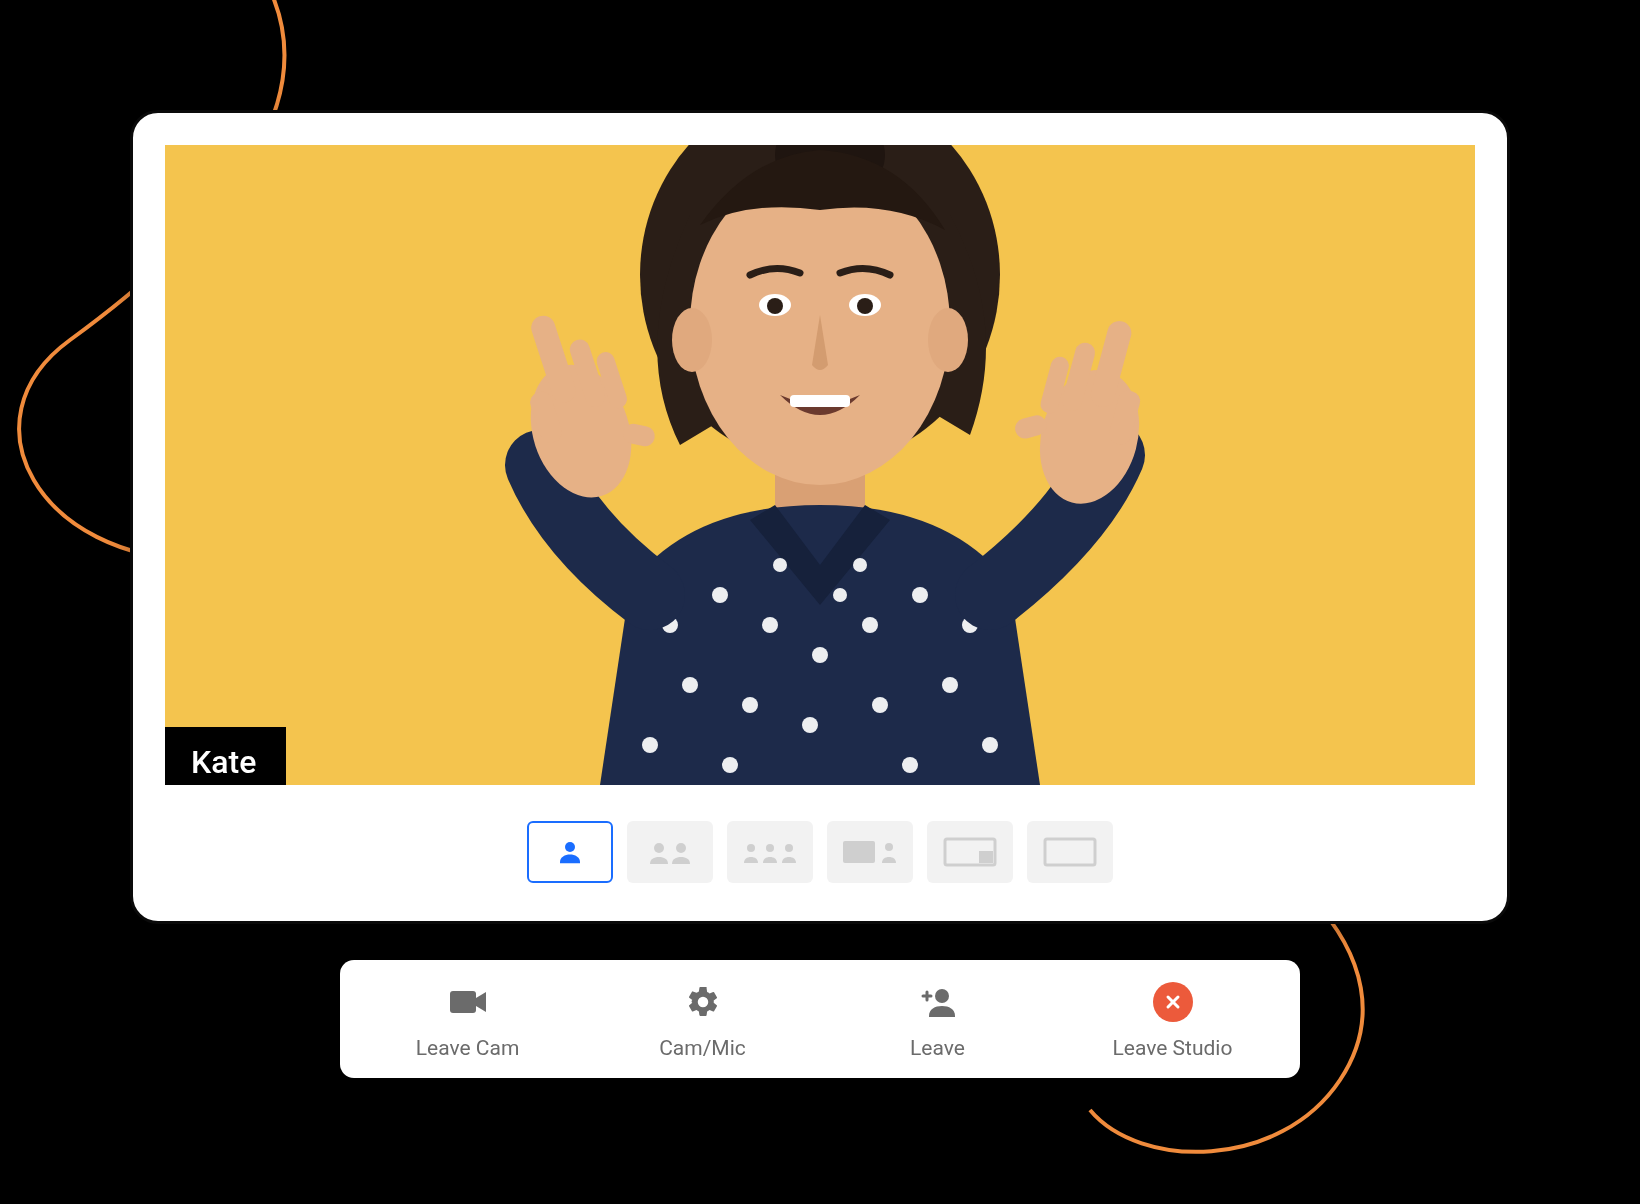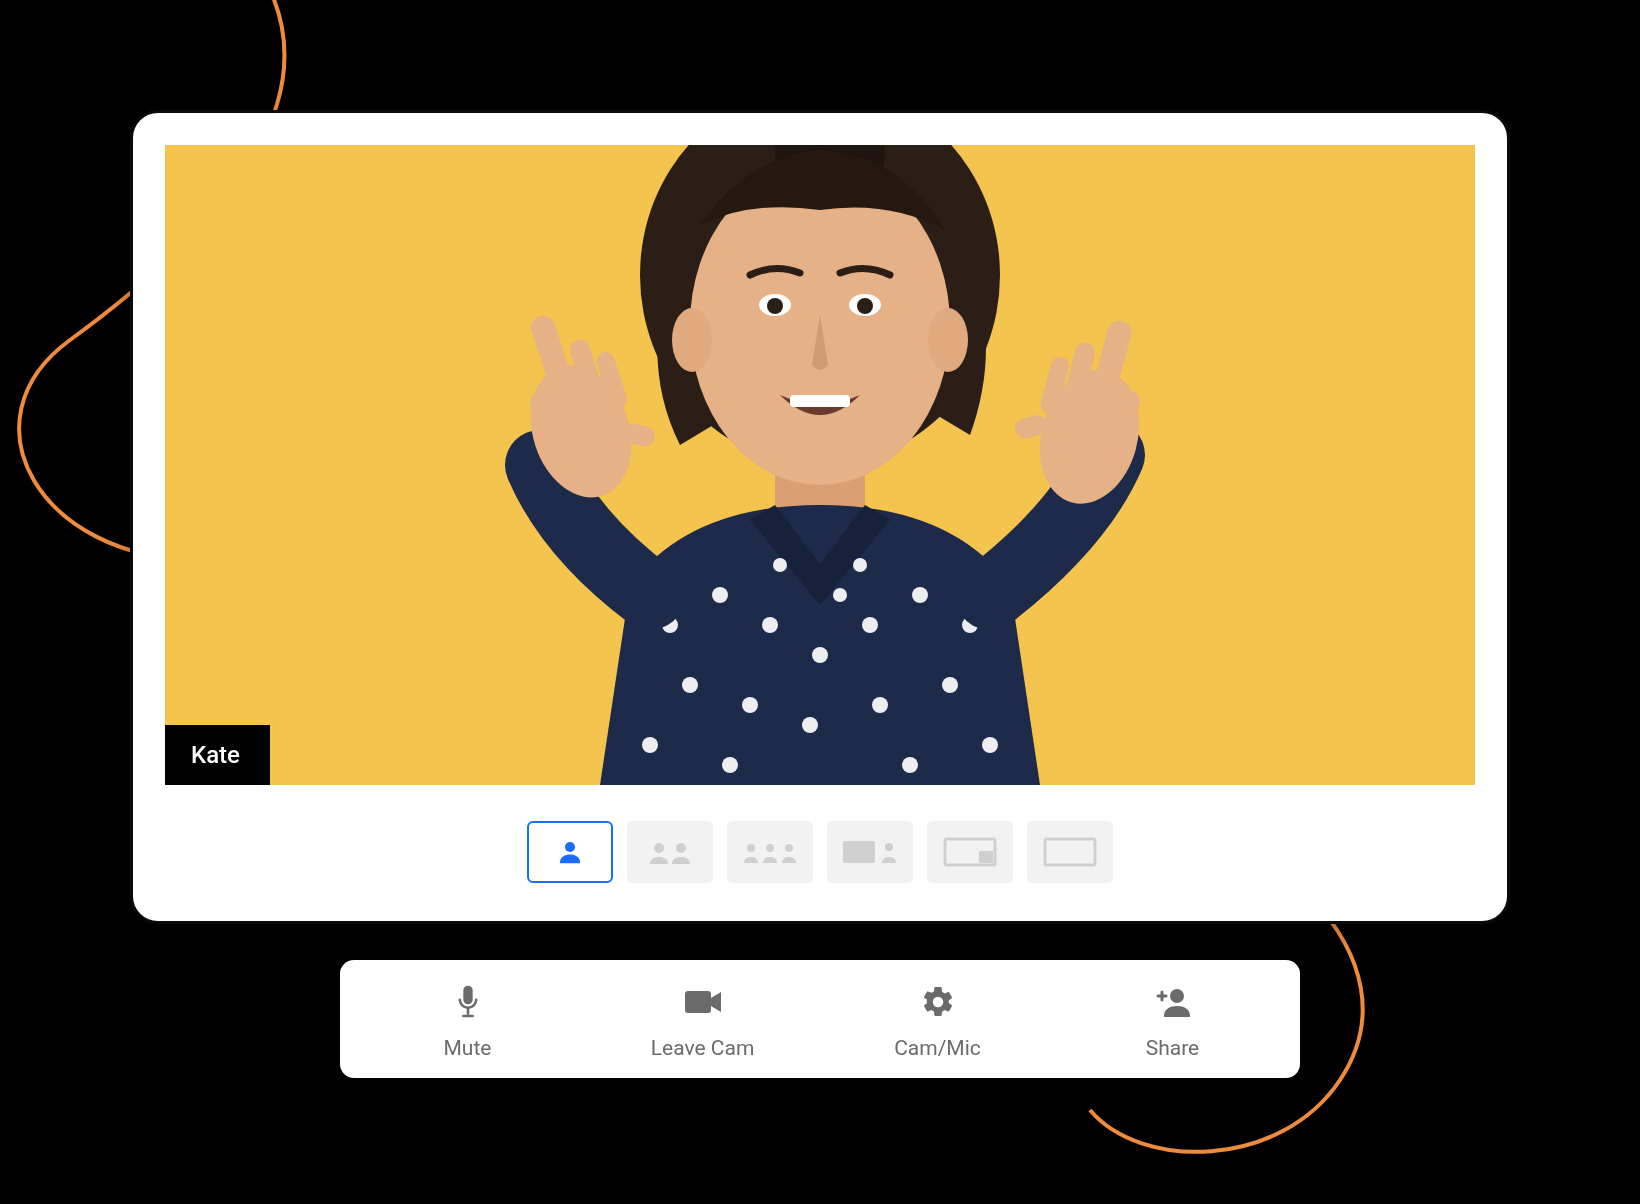--- a/index.html
+++ b/index.html
@@ -41,23 +41,23 @@
     width: 900px;
     height: 720px;
     z-index: 2;
   }
   .name-badge {
     position: absolute;
     left: 0;
     bottom: 0;
     background: #000;
     color: #fff;
-    font-size: 24px;
+    font-size: 32px;
     font-weight: 500;
-    padding: 16px 30px 16px 26px;
+    padding: 16px 30px 4px 26px;
     z-index: 3;
   }
   .layout-row {
     display: flex;
     justify-content: center;
     gap: 14px;
     margin-top: 36px;
     margin-bottom: 10px;
   }
   .layout-tile {
@@ -265,31 +265,20 @@
       <svg width="62" height="38" viewBox="0 0 62 38">
         <rect x="6" y="6" width="50" height="26" rx="2" fill="none" stroke="#cfcfcf" stroke-width="3"></rect>
       </svg>
     </div>
 
   </div>
 </div>
 
 <div class="toolbar">
 
-  <div class="toolbar-item">
-    <span class="icon">
-      <svg width="28" height="38" viewBox="0 0 24 32" fill="#6b6b6b">
-        <rect x="8" y="2" width="8" height="16" rx="4"></rect>
-        <path d="M5 14a7 7 0 0 0 14 0" fill="none" stroke="#6b6b6b" stroke-width="2.2" stroke-linecap="round"></path>
-        <line x1="12" y1="21" x2="12" y2="27" stroke="#6b6b6b" stroke-width="2.2"></line>
-        <line x1="8" y1="28" x2="16" y2="28" stroke="#6b6b6b" stroke-width="2.2" stroke-linecap="round"></line>
-      </svg>
-    </span>
-    <span class="label">Mute</span>
-  </div>
 
   <div class="toolbar-item">
     <span class="icon">
       <svg width="40" height="30" viewBox="0 0 40 30" fill="#6b6b6b">
         <rect x="2" y="4" width="26" height="22" rx="3"></rect>
         <path d="M28 11 L38 5 V25 L28 19 Z"></path>
       </svg>
     </span>
     <span class="label">Leave Cam</span>
   </div>
@@ -306,17 +295,28 @@
 
   <div class="toolbar-item">
     <span class="icon">
       <svg width="40" height="32" viewBox="0 0 40 32" fill="#6b6b6b">
         <circle cx="24" cy="10" r="7"></circle>
         <path d="M11 30c0-7 6-10 13-10s13 3 13 10v1H11z"></path>
         <line x1="5" y1="10" x2="13" y2="10" stroke="#6b6b6b" stroke-width="3" stroke-linecap="round"></line>
         <line x1="9" y1="6" x2="9" y2="14" stroke="#6b6b6b" stroke-width="3" stroke-linecap="round"></line>
       </svg>
     </span>
-    <span class="label">Share</span>
-  </div>
-
+    <span class="label">Leave</span>
+  </div>
+
+  <div class="toolbar-item">
+    <span class="icon">
+      <span class="leave-circle">
+        <svg width="18" height="18" viewBox="0 0 18 18" stroke="#fff" stroke-width="3" stroke-linecap="round">
+          <line x1="4" y1="4" x2="14" y2="14"></line>
+          <line x1="14" y1="4" x2="4" y2="14"></line>
+        </svg>
+      </span>
+    </span>
+    <span class="label">Leave Studio</span>
+  </div>
 
 </div>
 
 </body></html>

